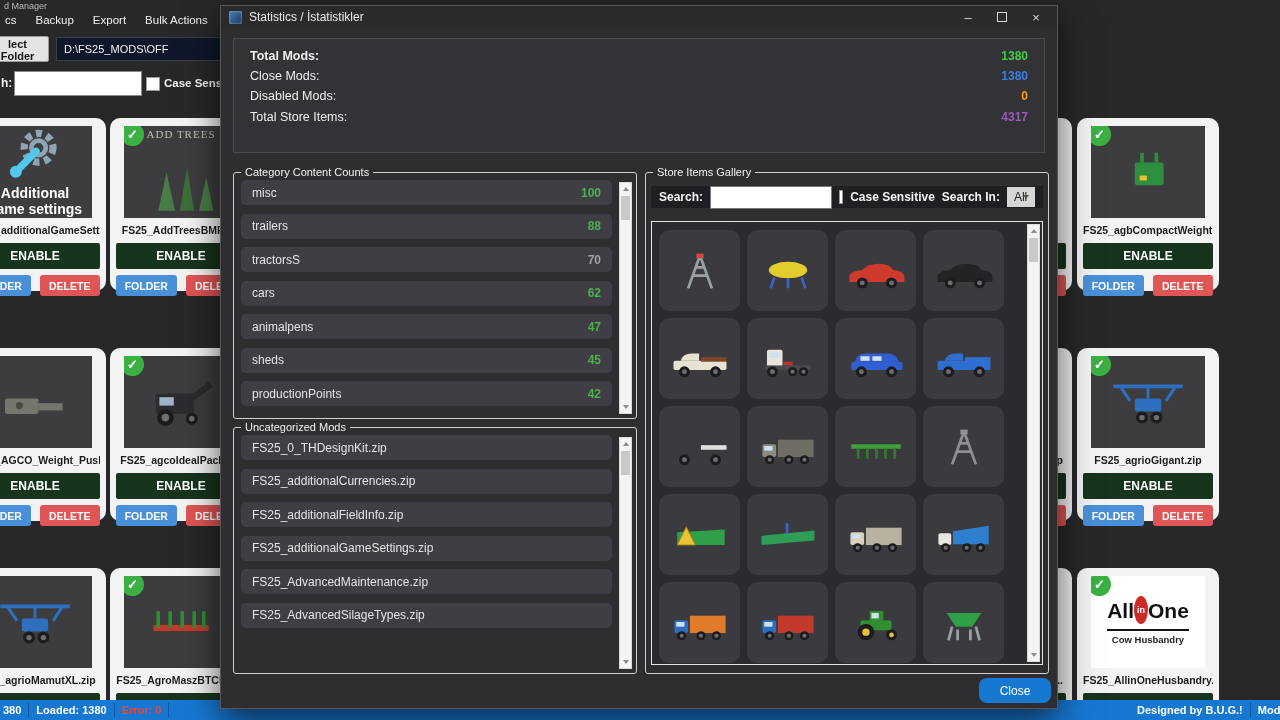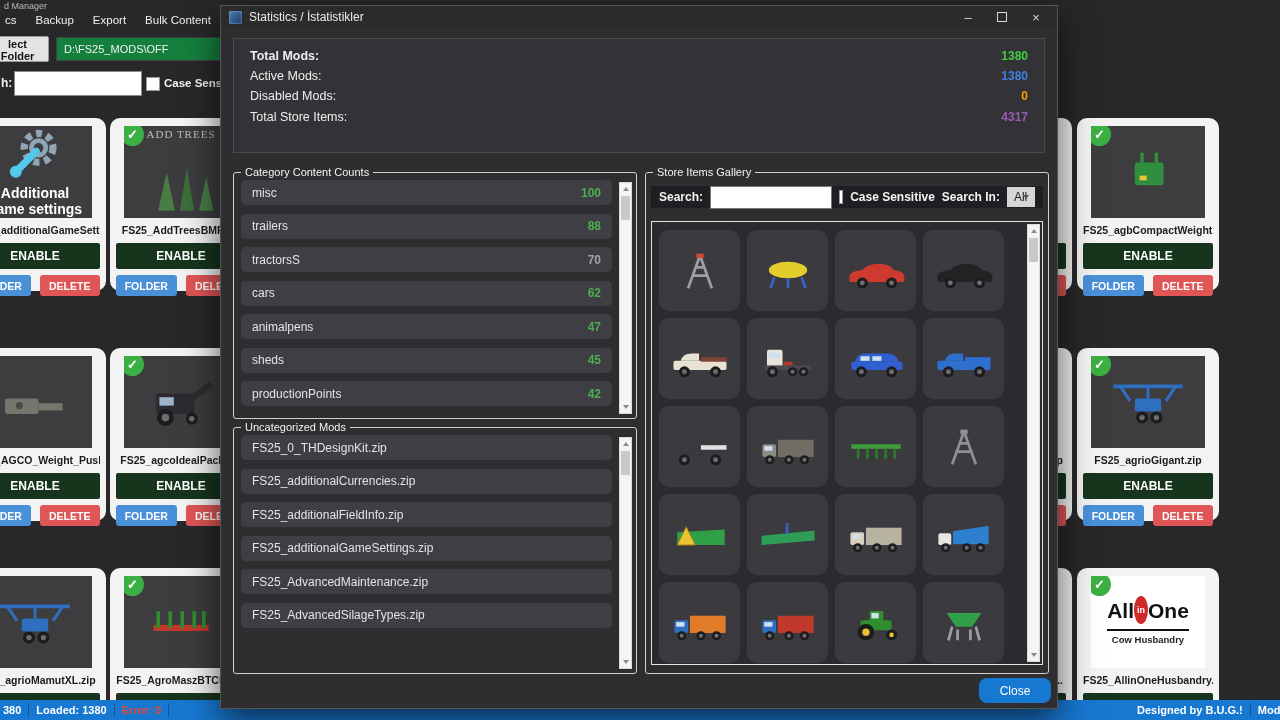--- a/index.html
+++ b/index.html
@@ -5,21 +5,21 @@
   html,body{margin:0;padding:0;}
   body{width:1280px;height:720px;overflow:hidden;position:relative;background:#28282a;
        font-family:"Liberation Sans",sans-serif;-webkit-font-smoothing:antialiased;}
   
   .bg-title{position:absolute;left:4px;top:1px;font-size:9px;color:#b9b9b9;}
   .bg-menubar{position:absolute;left:5px;top:12px;height:15px;display:flex;gap:19px;align-items:center;}
   .menu-item{font-size:11.5px;color:#f0f0f0;}
   .select-folder{position:absolute;left:-14px;top:36px;width:63px;height:26px;background:#e3e3e3;
        border:1px solid #9a9a9a;border-radius:2px;font-size:11px;font-weight:bold;color:#141414;
        font-family:"Liberation Sans",sans-serif;}
-  .path-box{position:absolute;left:56px;top:37px;width:166px;height:22px;background:#15803d;
+  .path-box{position:absolute;left:56px;top:37px;width:166px;height:22px;background:#0f172a;
        border:1px solid #3f3f46;color:#f2f2f2;font-size:11px;line-height:22px;padding-left:7px;}
   .bg-search-label{position:absolute;left:1px;top:76px;font-size:12px;font-weight:bold;color:#f2f2f2;}
   .bg-search-input{position:absolute;left:14px;top:71px;width:122px;height:21px;border:1px solid #888;
        background:#fff;font-size:12px;}
   .checkbox{display:inline-block;width:12px;height:12px;background:#fff;border:1px solid #999;}
   .bg-cs-box{position:absolute;left:146px;top:77px;}
   .bg-cs-label{position:absolute;left:164px;top:77px;font-size:11.5px;font-weight:bold;color:#f2f2f2;}
   
   .card{position:absolute;width:142px;height:173px;background:#f3f3f3;border-radius:10px;
        padding:6px;box-sizing:border-box;z-index:1;}
@@ -110,21 +110,21 @@
        color:#fff;font-size:12px;border:none;border-radius:8px;font-family:"Liberation Sans",sans-serif;}
 </style>
 </head>
 <body>
 
 <div class="bg-title">d Manager</div>
 <div class="bg-menubar" id="menubar">
     <span class="menu-item">cs</span>
     <span class="menu-item">Backup</span>
     <span class="menu-item">Export</span>
-    <span class="menu-item">Bulk Content</span>
+    <span class="menu-item">Bulk Actions</span>
   </div>
 
 <button class="select-folder">lect Folder</button>
 <div class="path-box">D:\FS25_MODS\OFF</div>
 
 <span class="bg-search-label">h:</span>
 <input class="bg-search-input" value="" style="">
 <span class="checkbox bg-cs-box"></span>
 <span class="bg-cs-label">Case Sensitive</span>
 
@@ -338,21 +338,21 @@
       <span class="wc">×</span>
     </span>
   </div>
 
   <div class="statspanel" id="stats">
       <div class="statrow">
         <span class="stat-label b">Total Mods:</span>
         <span class="stat-value" style="color: rgb(62, 207, 62);">1380</span>
       </div>
       <div class="statrow">
-        <span class="stat-label">Active Mods:</span>
+        <span class="stat-label">Close Mods:</span>
         <span class="stat-value" style="color: rgb(63, 125, 224);">1380</span>
       </div>
       <div class="statrow">
         <span class="stat-label">Disabled Mods:</span>
         <span class="stat-value" style="color: rgb(255, 152, 0);">0</span>
       </div>
       <div class="statrow">
         <span class="stat-label">Total Store Items:</span>
         <span class="stat-value" style="color: rgb(155, 89, 182);">4317</span>
       </div>

